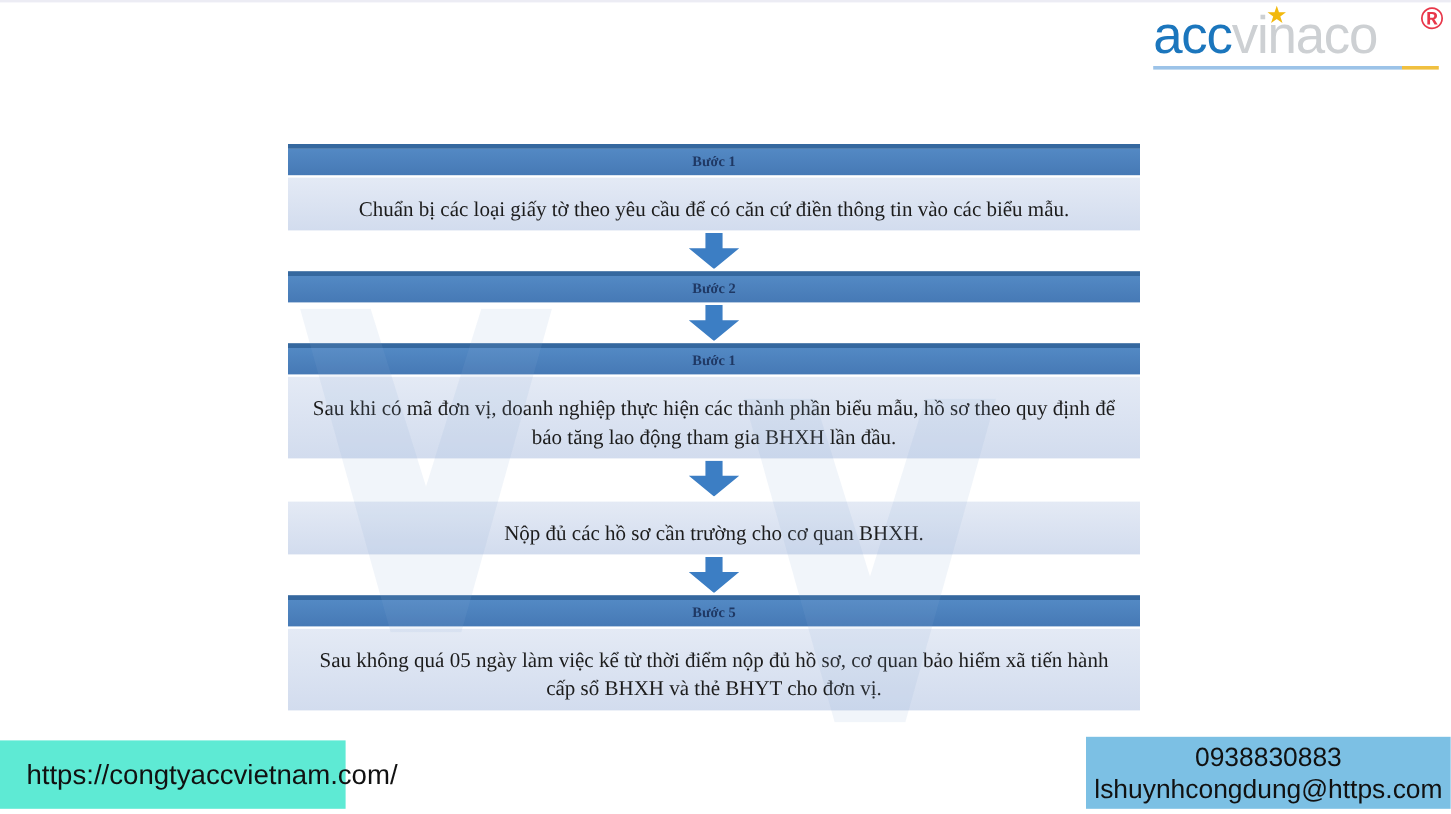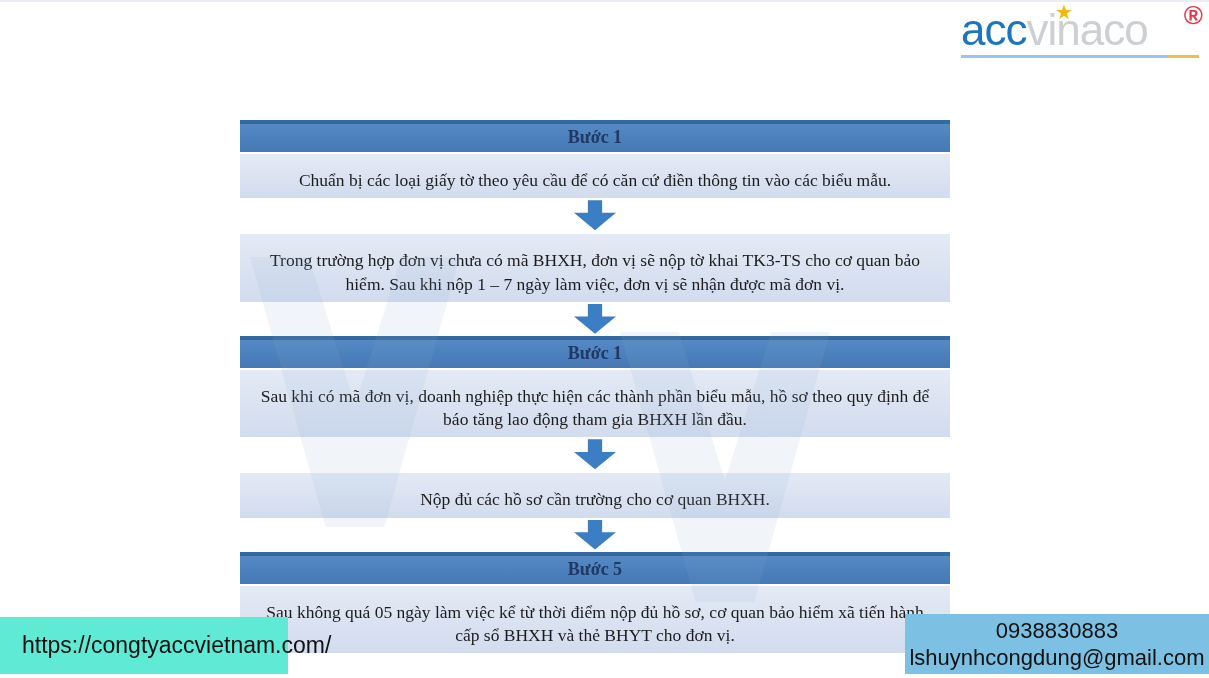--- a/index.html
+++ b/index.html
@@ -17,21 +17,21 @@
   .logo-star{position:absolute;left:94px;top:-8px;color:#f2b90d;font-size:20px;}
   .logo-reg{position:absolute;right:-4px;top:-6px;color:#e8374a;font-size:26px;font-weight:bold;line-height:1;}
   .logo-underline{margin-top:3px;height:3px;width:100%;
     background:linear-gradient(to right,#9cc3e8 0%,#9cc3e8 87%,#f0c040 87%,#f0c040 100%);}
 
   
   .steps{position:absolute;left:240px;top:118px;width:710px;font-family:"Liberation Serif",serif;}
   .step-header{
     background:linear-gradient(#5389c4,#4679b5);
     border-top:4px solid #35689f;
-    color:#1f3864;text-align:center;font-size:18px;font-weight:bold;
+    color:#1f3864;text-align:center;font-size:12px;font-weight:bold;
     padding:3px 0 4px 0;
   }
   .step-body{
     margin-top:2px;
     background:linear-gradient(#e4eaf5,#d2dcee);
     color:#1c1c1c;text-align:center;font-size:17.5px;line-height:1.33;
     padding:15px 12px 6px 12px;
   }
   .arrow-wrap{height:34px;display:flex;align-items:center;justify-content:center;}
   .down-arrow{
@@ -74,21 +74,21 @@
 
   <div class="step">
     <div class="step-header">Bước 1</div>
     <div class="step-body">Chuẩn bị các loại giấy tờ theo yêu cầu để có căn cứ điền thông tin vào các biểu mẫu.</div>
   </div>
   <div class="arrow-wrap">
       <div class="down-arrow"></div>
     </div>
 
   <div class="step">
-    <div class="step-body">Trong trường hợp đơn vị chưa có mã BHXH, đơn vị sẽ nộp tờ khai TK3-TS cho cơ quan bảo hiểm. Sau khi nộp 1 – 7 ngày làm việc, đơn vị sẽ nhận được mã đơn vị.</div>
+    <div class="step-header">Bước 2</div>
   </div>
   <div class="arrow-wrap">
       <div class="down-arrow"></div>
     </div>
 
   <div class="step">
     <div class="step-header">Bước 1</div>
     <div class="step-body">Sau khi có mã đơn vị, doanh nghiệp thực hiện các thành phần biểu mẫu, hồ sơ theo quy định để báo tăng lao động tham gia BHXH lần đầu.</div>
   </div>
   <div class="arrow-wrap">
@@ -111,14 +111,14 @@
 
 <div class="watermark wm1"></div>
 <div class="watermark wm2"></div>
 
 <div class="url-box">
   <span>https://congtyaccvietnam.com/</span>
 </div>
 
 <div class="contact-box">
   <span>0938830883</span>
-  <span>lshuynhcongdung@gmail.com</span>
+  <span>lshuynhcongdung@https.com</span>
 </div>
 
 </body></html>

